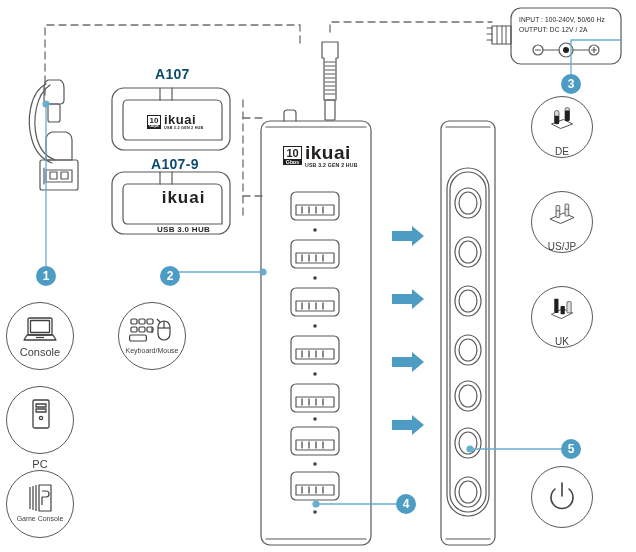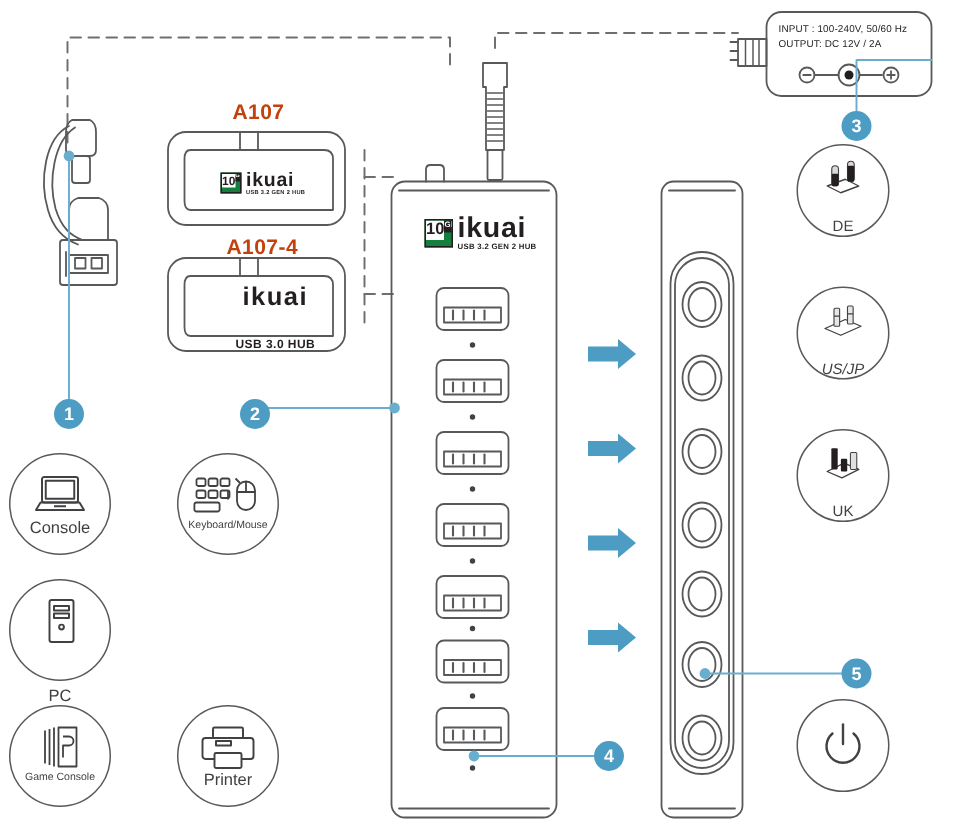--- a/index.html
+++ b/index.html
@@ -13,34 +13,34 @@
            background:#4d9cc4;color:#fff;font-size:12px;font-weight:bold;
            display:flex;align-items:center;justify-content:center;
            box-sizing:border-box;line-height:1;}
   .c1{left:36px;top:266px;}
   .c2{left:160px;top:266px;}
   .c3{left:561px;top:74px;}
   .c4{left:396px;top:494px;}
   .c5{left:561px;top:439px;}
 
   
-  .model-label{position:absolute;color:#c2410c;font-size:14px;font-weight:bold;
+  .model-label{position:absolute;color:#0c4a6e;font-size:14px;font-weight:bold;
                letter-spacing:.3px;white-space:nowrap;}
   .m1{left:155px;top:66px;}
   .m2{left:151px;top:156px;}
 
   
   .adp-txt{position:absolute;font-size:6.6px;color:#231f20;white-space:nowrap;
            letter-spacing:.1px;font-family:"Liberation Sans",sans-serif;}
   .adp1{left:519px;top:16px;}
   .adp2{left:519px;top:26px;}
 
   
   .brandblk{position:absolute;display:flex;align-items:center;gap:3px;}
-  .gbadge{display:flex;background:#15803d;color:#fff;
+  .gbadge{display:flex;flex-direction:column;background:#15803d;color:#fff;
           border:1px solid #231f20;box-sizing:border-box;overflow:hidden;}
   .gbadge .num{background:#fff;color:#231f20;font-weight:bold;text-align:center;
                line-height:1;}
   .gbadge .unit{background:#231f20;color:#fff;text-align:center;line-height:1;
                 font-weight:bold;}
   .wordmark{display:flex;flex-direction:column;line-height:1;}
   .wordmark .w{font-weight:bold;letter-spacing:.5px;color:#231f20;}
   .wordmark .sub{font-weight:bold;color:#231f20;letter-spacing:.2px;}
 
   
@@ -321,21 +321,21 @@
       <g fill="#6aaecd" stroke="none">
         <circle cx="46" cy="104" r="3.6"></circle>
         <circle cx="263" cy="272" r="3.6"></circle>
         <circle cx="316" cy="504" r="3.6"></circle>
         <circle cx="470" cy="449" r="3.6"></circle>
       </g>
     </g>
   </svg>
 
   <div class="model-label m1">A107</div>
-  <div class="model-label m2">A107-4</div>
+  <div class="model-label m2">A107-9</div>
 
   <div class="brandblk a107-brand">
     <div class="gbadge">
       <div class="num">10</div>
       <div class="unit">Gbps</div>
     </div>
     <div class="wordmark">
       <div class="w">ikuai</div>
       <div class="sub">USB 3.2 GEN 2 HUB</div>
     </div>
@@ -417,46 +417,35 @@
         <path d="M8,4 L8,26"></path>
         <path d="M11,3 L11,27"></path>
         <path d="M14,2 L14,28"></path>
         <path d="M17,2 L29,2 L29,28 L17,28 Z"></path>
         <path d="M20,8 L24,8 a3,3 0 0 1 0,6 L20,14 L20,22"></path>
       </svg>
     </div>
     <div class="lbl lbl-sm">Game Console</div>
   </div>
 
-  <div class="devcircle" style="left:118px;top:470px;">
-    <div class="glyph">
-      <svg width="38" height="30" viewBox="0 0 38 30" fill="none" stroke="#414042" stroke-width="1.3" stroke-linejoin="round">
-        <rect x="9" y="2" width="20" height="7" rx="1"></rect>
-        <path d="M4,9 L34,9 a2,2 0 0 1 2,2 L36,21 a2,2 0 0 1 -2,2 L4,23 a2,2 0 0 1 -2,-2 L2,11 a2,2 0 0 1 2,-2 Z"></path>
-        <rect x="11" y="11" width="10" height="3"></rect>
-        <rect x="10" y="19" width="18" height="10" rx="1" fill="#fff"></rect>
-      </svg>
-    </div>
-    <div class="lbl lbl-lg">Printer</div>
-  </div>
 
   <div class="plugcircle" style="left:531px;top:96px;">
     <svg width="44" height="32" viewBox="0 0 44 32">
       <g fill="none" stroke="#414042" stroke-width="1.2" stroke-linejoin="round">
         <path d="M8,24 L20,30 L36,24 L24,18 Z"></path>
       </g>
       <rect x="12" y="6" width="6" height="18" rx="3" fill="#d9d9d9" stroke="#414042" stroke-width="1"></rect>
       <rect x="12" y="13" width="6" height="11" rx="1" fill="#231f20"></rect>
       <rect x="26" y="2" width="6" height="18" rx="3" fill="#d9d9d9" stroke="#414042" stroke-width="1"></rect>
       <rect x="26" y="6" width="6" height="14" rx="1" fill="#231f20"></rect>
     </svg>
     <div class="lbl">DE</div>
   </div>
 
-  <div class="plugcircle" style="left:531px;top:191px;font-style:italic;">
+  <div class="plugcircle" style="left:531px;top:191px;">
     <svg width="44" height="32" viewBox="0 0 44 32">
       <g fill="none" stroke="#414042" stroke-width="1.2" stroke-linejoin="round">
         <path d="M6,24 L20,30 L38,22 L24,16 Z"></path>
       </g>
       <rect x="14" y="6" width="5" height="16" rx="1" fill="#e6e6e6" stroke="#414042" stroke-width="1"></rect>
       <rect x="26" y="4" width="5" height="16" rx="1" fill="#e6e6e6" stroke="#414042" stroke-width="1"></rect>
       <path d="M14,13 L19,13 M26,11 L31,11" stroke="#414042" stroke-width="1"></path>
     </svg>
     <div class="lbl">US/JP</div>
   </div>

